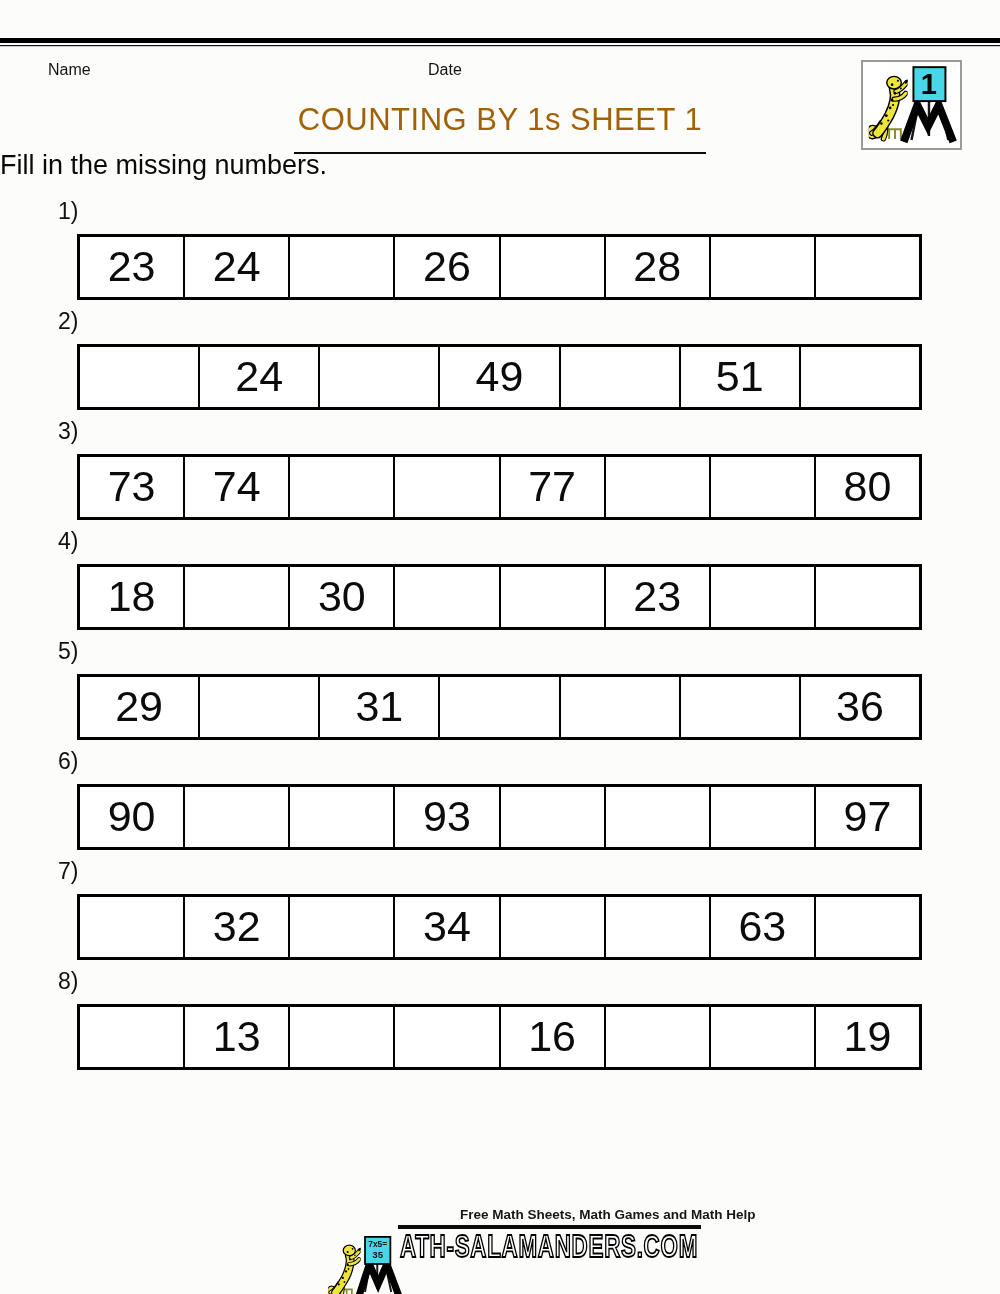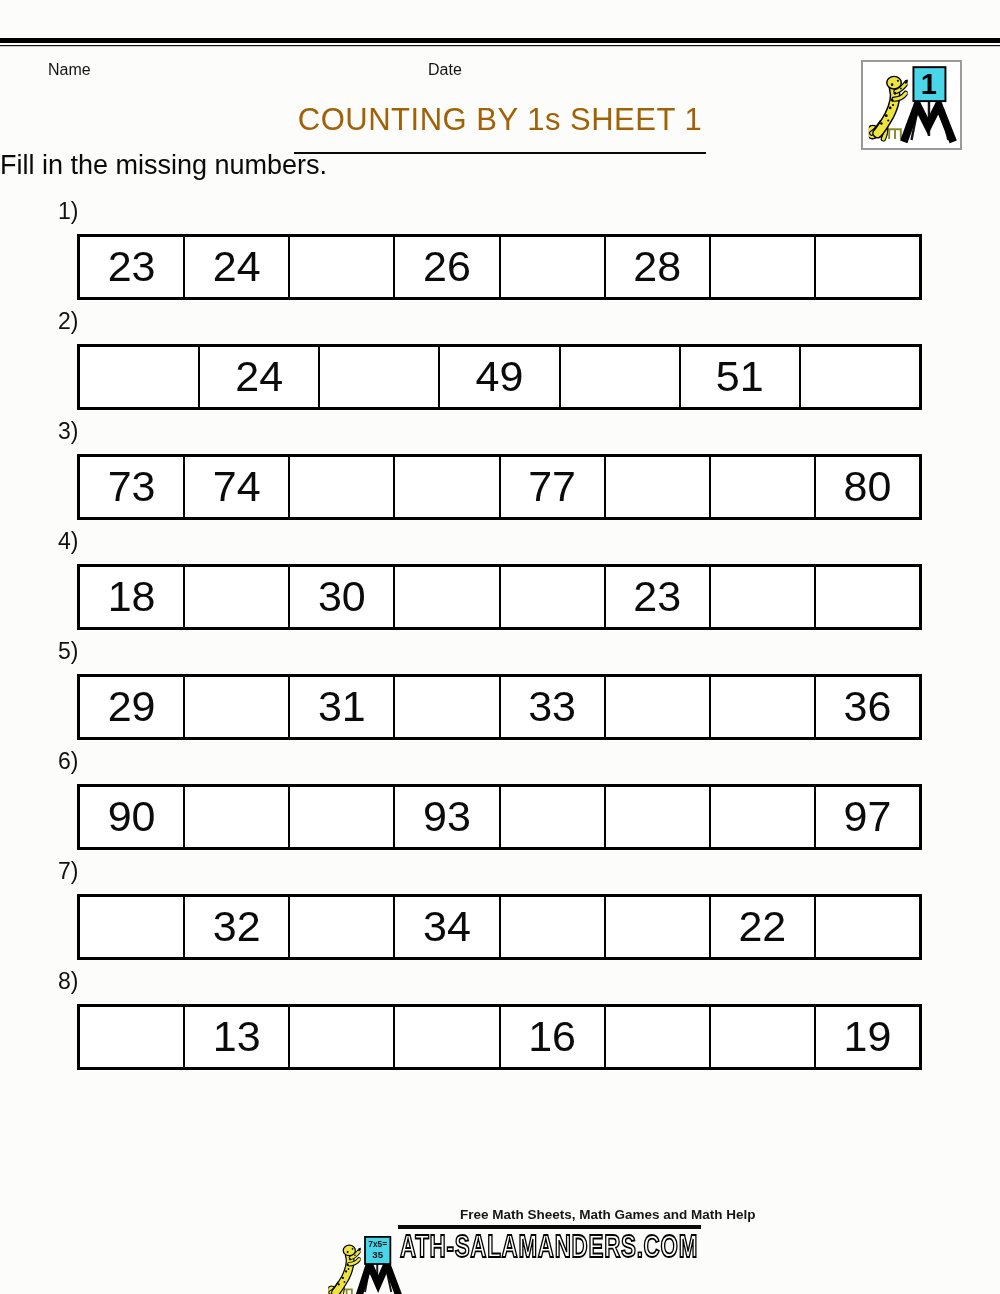--- a/index.html
+++ b/index.html
@@ -175,21 +175,20 @@
     </div>
   </div>
 
   <div class="row-block">
     <span class="row-label">5)</span>
     <div class="row-table">
       <div class="cell">29</div>
       <div class="cell"></div>
       <div class="cell">31</div>
       <div class="cell"></div>
-      <div class="cell">33</div>
       <div class="cell"></div>
       <div class="cell"></div>
       <div class="cell">36</div>
     </div>
   </div>
 
   <div class="row-block">
     <span class="row-label">6)</span>
     <div class="row-table">
       <div class="cell">90</div>
@@ -205,21 +204,21 @@
 
   <div class="row-block">
     <span class="row-label">7)</span>
     <div class="row-table">
       <div class="cell"></div>
       <div class="cell">32</div>
       <div class="cell"></div>
       <div class="cell">34</div>
       <div class="cell"></div>
       <div class="cell"></div>
-      <div class="cell">22</div>
+      <div class="cell">63</div>
       <div class="cell"></div>
     </div>
   </div>
 
   <div class="row-block">
     <span class="row-label">8)</span>
     <div class="row-table">
       <div class="cell"></div>
       <div class="cell">13</div>
       <div class="cell"></div>

